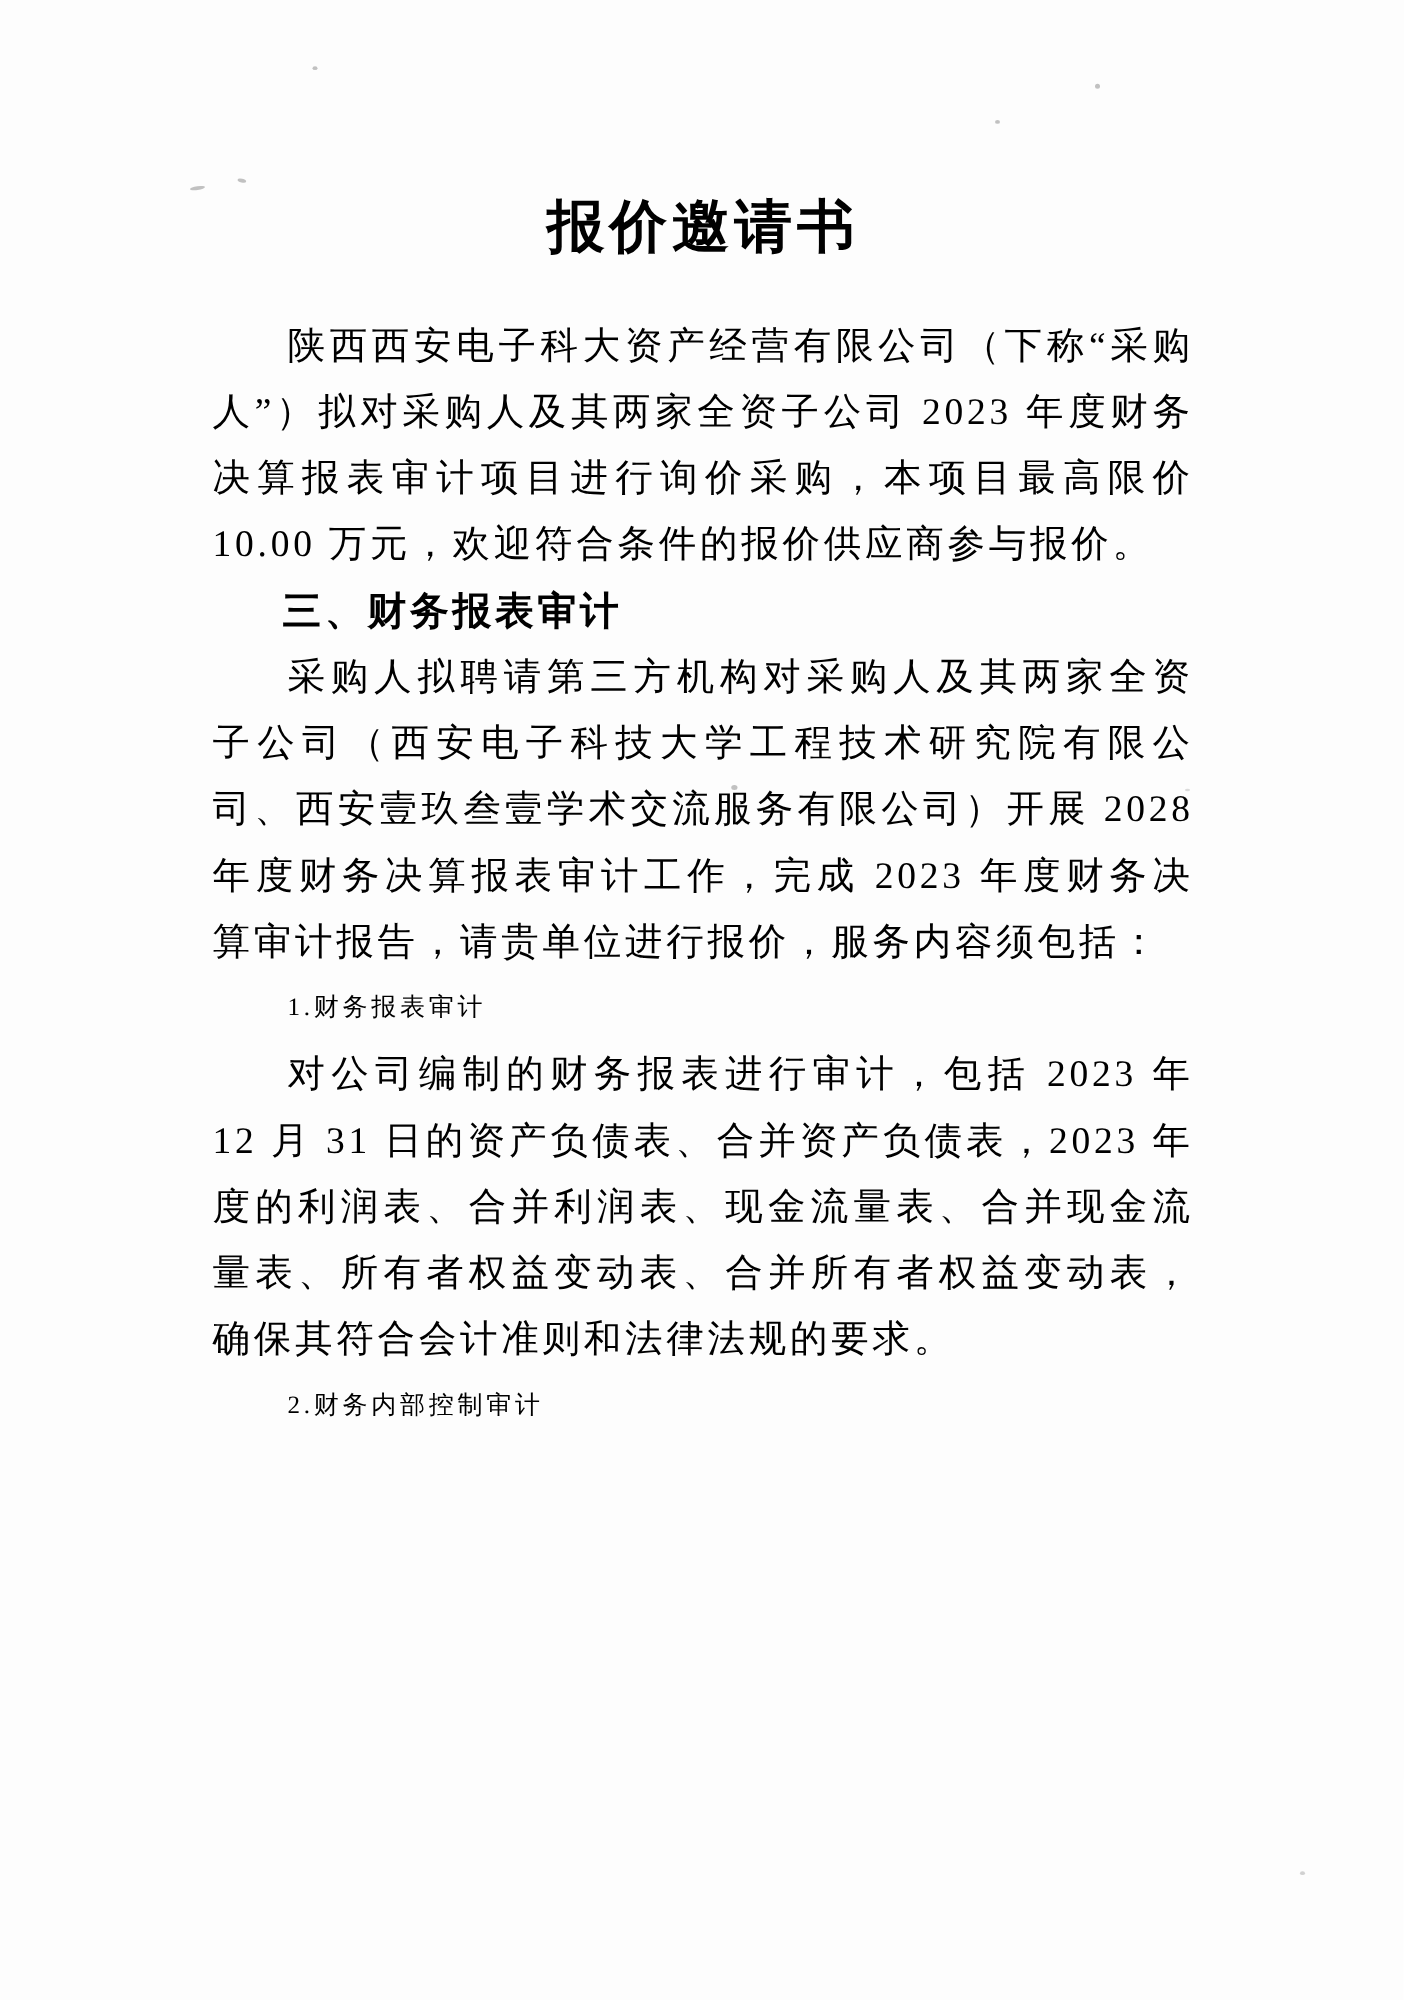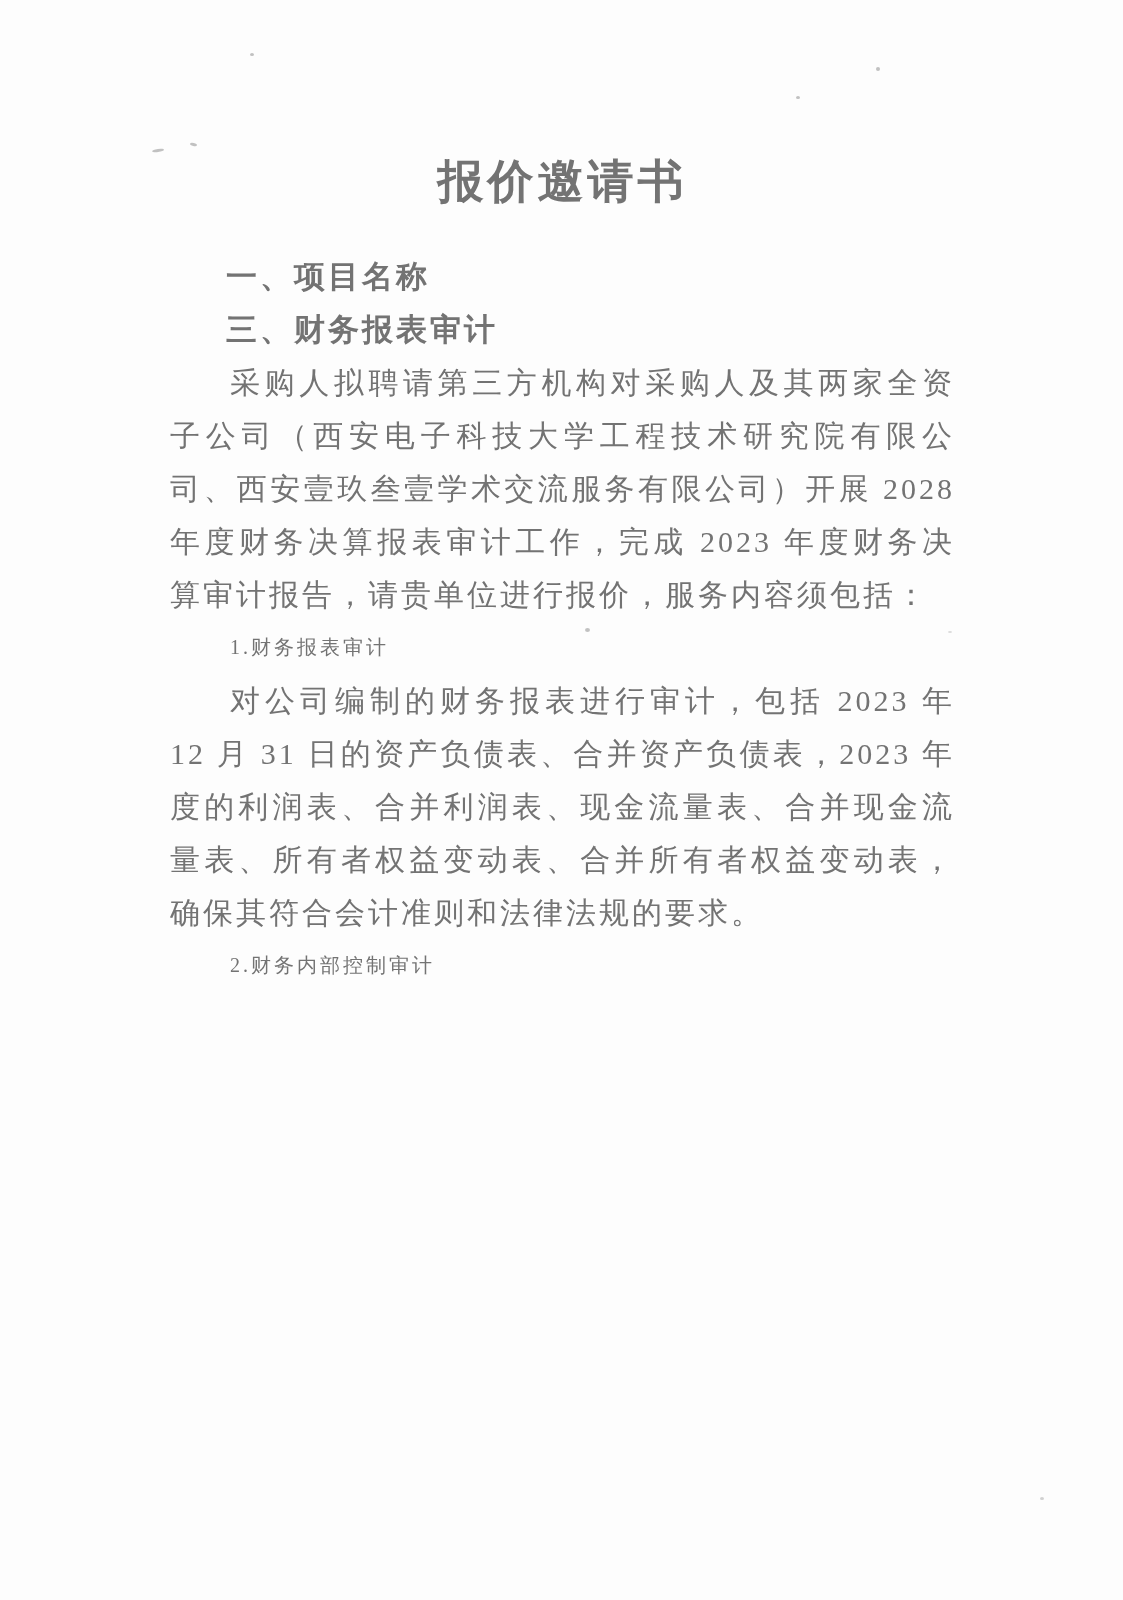--- a/index.html
+++ b/index.html
@@ -7,21 +7,21 @@
     padding: 0;
     background: #ffffff;
   }
   .page {
     position: relative;
     width: 1123px;
     height: 1600px;
     background: #fdfdfd;
     overflow: hidden;
     font-family: "Liberation Serif", "DejaVu Serif", serif;
-    color: #737373;
+    color: #000000;
     text-decoration: underline;
   }
   .content {
     position: absolute;
     left: 170px;
     top: 150px;
     width: 785px;
   }
   .doc-title {
     margin: 0 0 36px 0;
@@ -83,22 +83,22 @@
   <span class="speck s4"></span>
   <span class="speck s5"></span>
   <span class="speck s6"></span>
   <span class="speck s7"></span>
   <span class="speck s8"></span>
 
   <div class="content">
 
     <h1 class="doc-title">报价邀请书</h1>
 
+    <p class="para indent">陕西西安电子科大资产经营有限公司（下称“采购人”）拟对采购人及其两家全资子公司 2023 年度财务决算报表审计项目进行询价采购，本项目最高限价 10.00 万元，欢迎符合条件的报价供应商参与报价。</p>
 
-    <h2 class="sec-heading">一、项目名称</h2>
 
 
 
 
     <h2 class="sec-heading">三、财务报表审计</h2>
 
     <p class="para indent">采购人拟聘请第三方机构对采购人及其两家全资子公司（西安电子科技大学工程技术研究院有限公司、西安壹玖叁壹学术交流服务有限公司）开展 2028 年度财务决算报表审计工作，完成 2023 年度财务决算审计报告，请贵单位进行报价，服务内容须包括：</p>
 
     <p class="item-label">1.财务报表审计</p>
 

